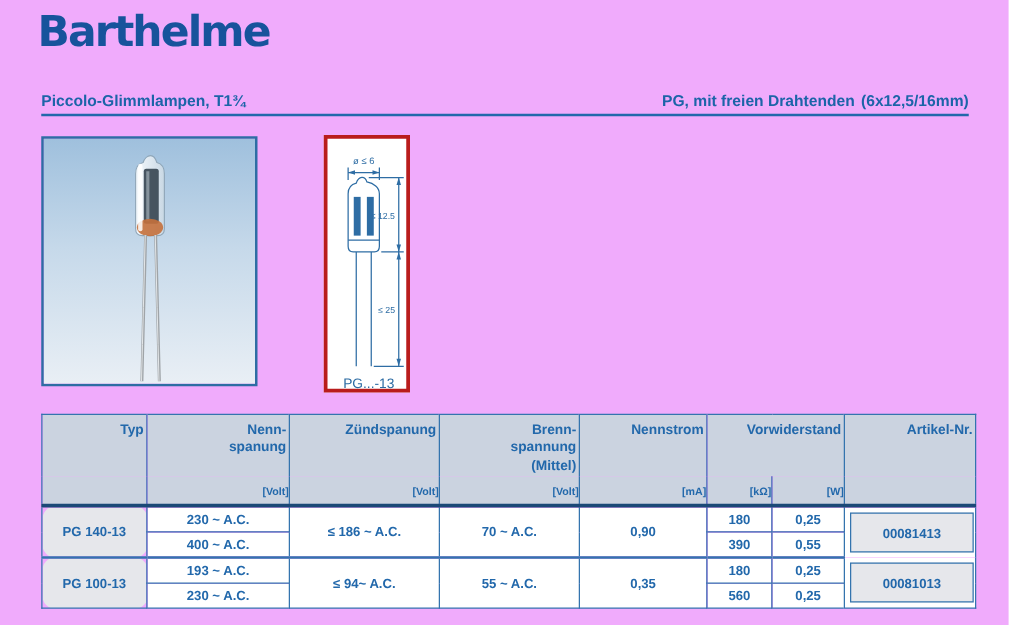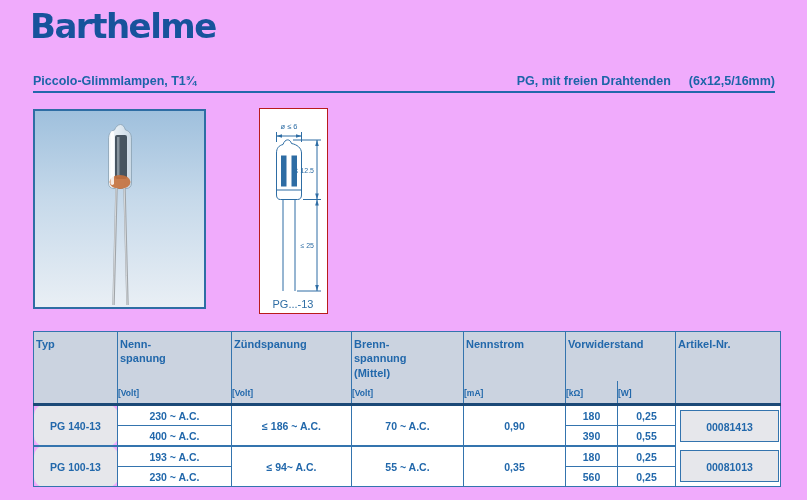--- a/index.html
+++ b/index.html
@@ -9,44 +9,44 @@
   }
   
   .logo{
     position:absolute;left:30px;top:6px;
     font-family:"DejaVu Sans",sans-serif;font-weight:bold;
     font-size:34px;letter-spacing:-1.5px;color:#17539c;
   }
   
   .titlebar{position:absolute;left:0;top:74px;width:807px;height:16px;font-size:12.5px;font-weight:bold;color:#1c64a8;text-align:right;}
   .t-left{position:absolute;left:33px;top:0;}
-  .t-right{position:absolute;right:32px;top:0;display:flex;gap:18px;}
+  .t-right{position:absolute;right:32px;top:0;display:flex;gap:5px;}
   .rule{position:absolute;left:33px;top:91px;width:742px;height:2px;background:#2268ab;}
   
   .photo{
     position:absolute;left:33px;top:109px;width:173px;height:200px;
     border:2px solid #2e6da4;box-sizing:border-box;
   }
   .photo svg{display:block;}
   .drawing{
     position:absolute;left:259px;top:108px;width:69px;height:206px;
-    border:1px solid #b91c1c;box-sizing:border-box;background:#fff;
+    border:3px solid #b91c1c;box-sizing:border-box;background:#fff;
   }
   .drawing svg{display:block;}
   
   table.spec{
     position:absolute;left:33px;top:331px;width:747px;
     border-collapse:collapse;table-layout:fixed;
     color:#2268ab;border:1px solid #3474ae;
   }
   table.spec th,table.spec td{overflow:hidden;}
   thead th{
     background:#cbd3e0;border:0 solid #3474ae;border-left-width:1px;
     font-size:11px;font-weight:bold;vertical-align:top;padding:5px 2px 0 2px;
-    white-space:pre-line;line-height:1.3;text-align:left;height:44px;
+    white-space:pre-line;line-height:1.3;text-align:right;height:44px;
   }
   thead tr th:first-child{border-left-width:0;}
   thead tr.units th{
     vertical-align:bottom;font-size:8.5px;font-weight:bold;
     padding:0 0 4px 0;height:18px;
   }
   thead{border-bottom:3px solid #1b4977;}
   tbody td{
     border:1px solid #3474ae;background:#fff;
     font-size:10.5px;font-weight:bold;text-align:center;

